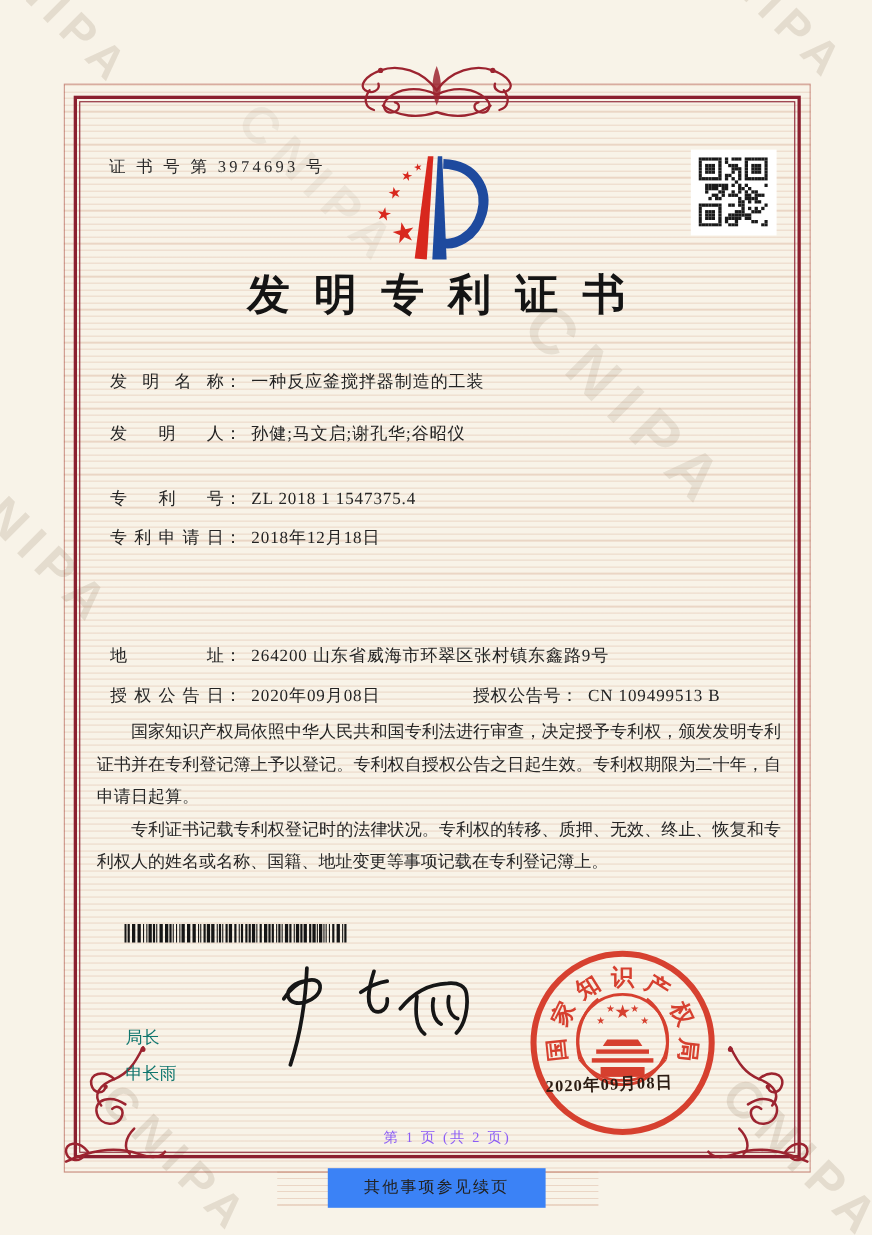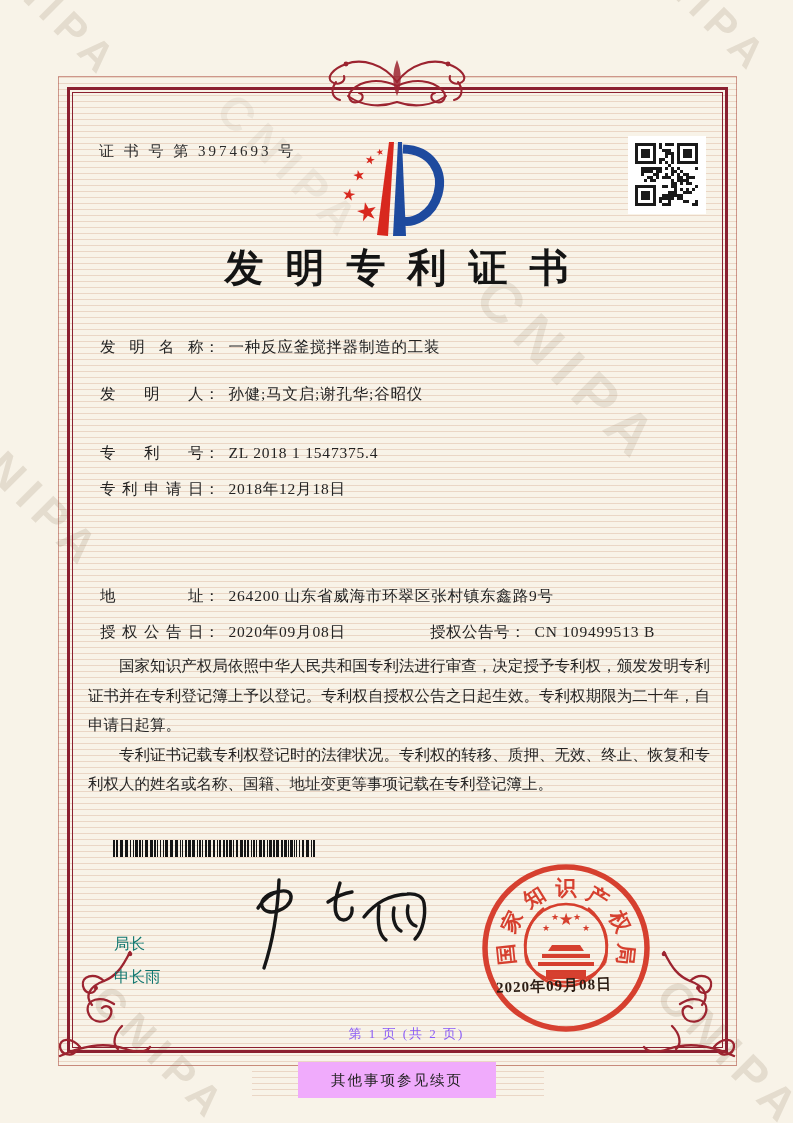--- a/index.html
+++ b/index.html
@@ -62,21 +62,21 @@
             font-family:"Liberation Sans","DejaVu Sans",sans-serif;font-size:15.5px;color:#0f766e;line-height:33px;}
   .signature{position:absolute;left:230px;top:876px;width:205px;height:98px;z-index:6;}
 
   .seal{position:absolute;left:477px;top:859px;width:178px;height:178px;z-index:6;}
   .seal-date{position:absolute;left:496px;top:976px;width:152px;z-index:7;font-size:15px;font-weight:600;
              color:#2b1c13;letter-spacing:1px;transform:rotate(-2deg);white-space:nowrap;}
 
   .page-info{position:absolute;left:0;right:0;top:1025px;z-index:5;text-align:center;font-size:13px;letter-spacing:2px;color:#8b5cf6;padding-left:20px;}
 
   .footer-note{position:absolute;left:298px;top:1062px;width:198px;height:36px;z-index:5;
-               background:#f0abfc;text-align:center;line-height:36px;font-size:14.5px;letter-spacing:2px;color:#222;}
+               background:#3b82f6;text-align:center;line-height:36px;font-size:14.5px;letter-spacing:2px;color:#222;}
 </style>
 </head>
 <body>
 
 <div id="page">
 
   <div class="pattern"></div>
   <div class="pattern-foot"></div>
 
   <div class="wm wm1">CNIPA</div>

